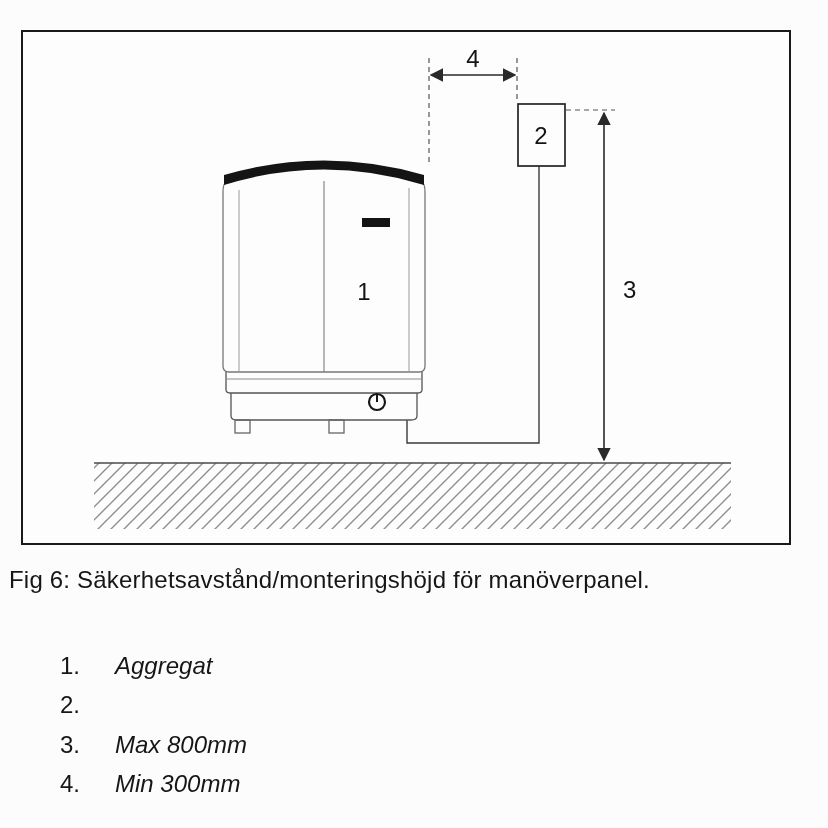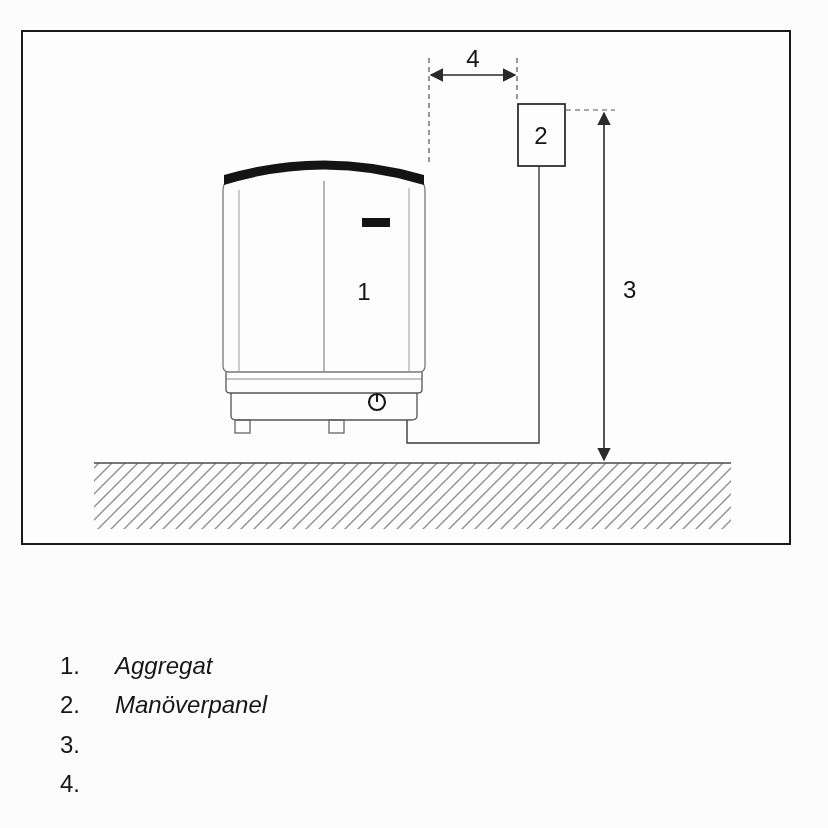--- a/index.html
+++ b/index.html
@@ -90,31 +90,33 @@
       </g>
 
       <g>
         <line x1="543" y1="78" x2="592" y2="78" stroke="#555" stroke-width="1.2" stroke-dasharray="5,4"></line>
         <line x1="581" y1="81" x2="581" y2="428" stroke="#2a2a2a" stroke-width="1.6" marker-start="url(#arr)" marker-end="url(#arr)"></line>
         <text x="600" y="266">3</text>
       </g>
     </svg>
   </div>
 
+  <div class="caption">Fig 6: Säkerhetsavstånd/monteringshöjd för manöverpanel.</div>
 
   <div class="legend">
     <div class="legend-row">
       <span class="legend-num">1.</span>
       <span class="legend-label">Aggregat</span>
     </div>
     <div class="legend-row">
       <span class="legend-num">2.</span>
-      <span class="legend-label">Manöverpanel</span>
     </div>
     <div class="legend-row">
       <span class="legend-num">3.</span>
+      <span class="legend-label">Max 800mm</span>
     </div>
     <div class="legend-row">
       <span class="legend-num">4.</span>
+      <span class="legend-label">Min 300mm</span>
     </div>
   </div>
 
 </div>
 
 </body></html>

